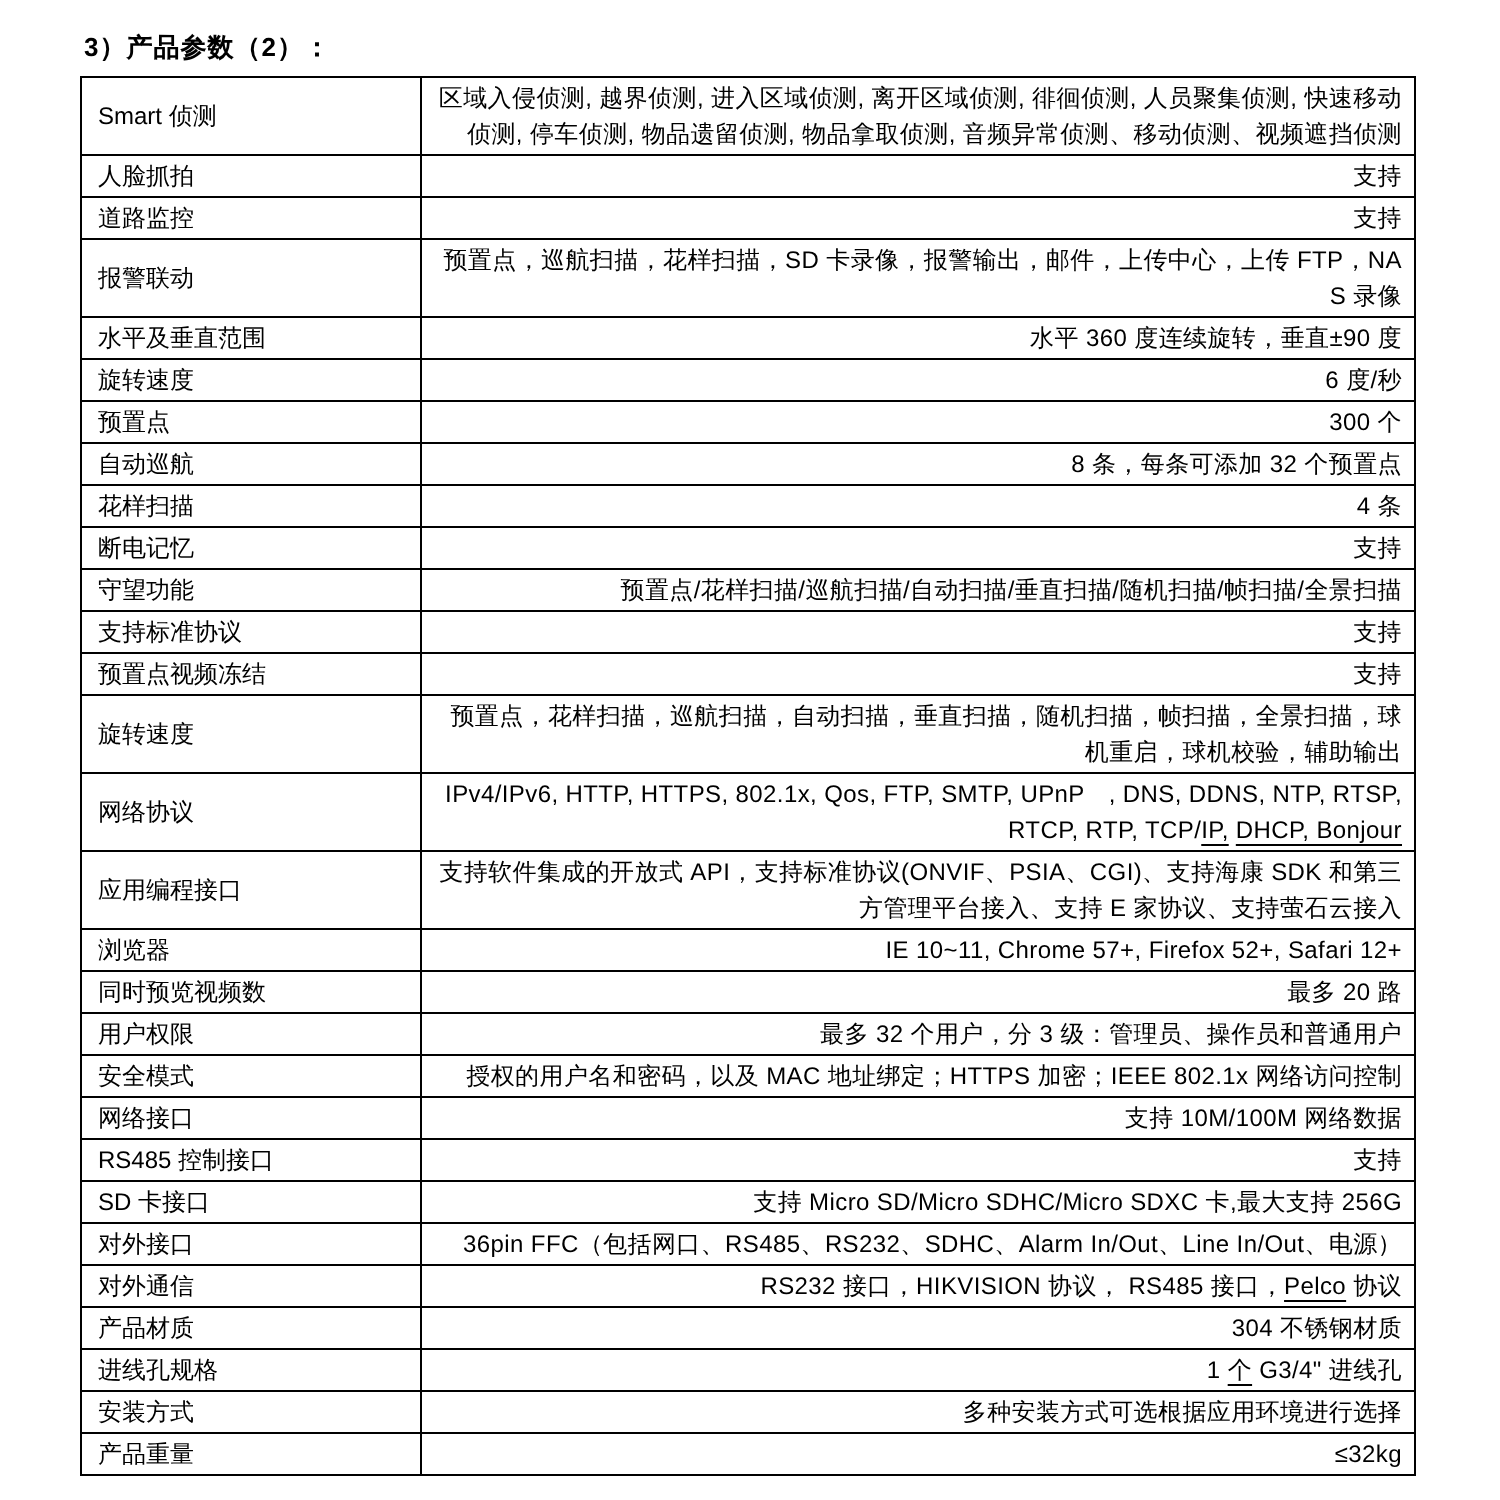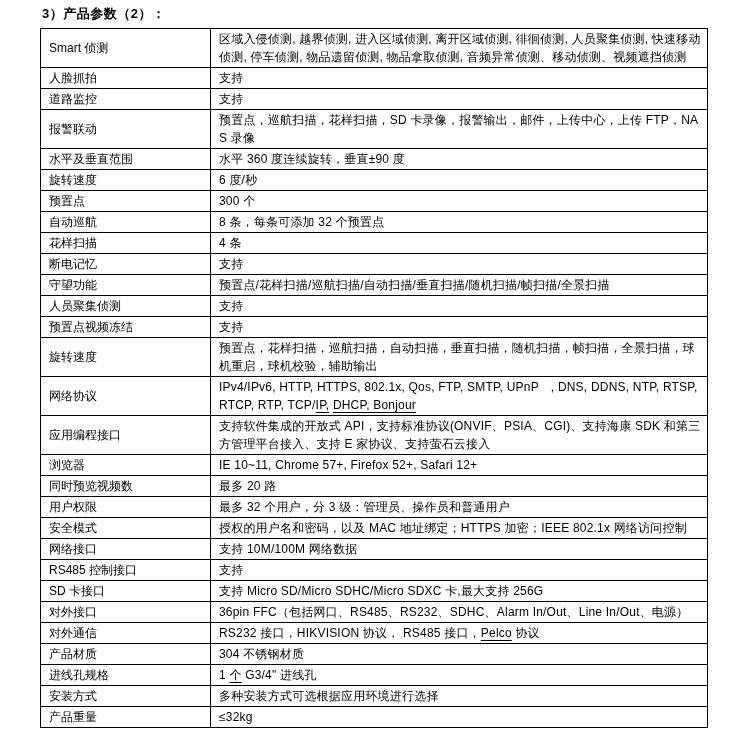--- a/index.html
+++ b/index.html
@@ -6,21 +6,21 @@
     margin: 0;
     padding: 0;
     background: #ffffff;
     color: #000000;
     font-family: "Liberation Sans", "DejaVu Sans", sans-serif;
   }
   .page {
     width: 750px;
     height: 750px;
     box-sizing: border-box;
-    padding: 5px 0 0 40px;
+    padding: 15px 0 0 40px;
     background: #ffffff;
     overflow: hidden;
   }
   .doc-title {
     font-size: 13px;
     font-weight: bold;
     margin: 0 0 5px 2px;
     letter-spacing: 0.5px;
   }
   table.spec {
@@ -35,20 +35,21 @@
     padding: 1px 6px 1px 8px;
     vertical-align: middle;
     word-break: break-all;
   }
   td.col-label {
     width: 155px;
     margin-left: 47px;
   }
   td.col-value {
     letter-spacing: 0.2px;
+    text-align: right;
   }
   .wavy {
     text-decoration-line: underline;
     text-decoration-style: wavy;
     text-decoration-color: #cc5555;
     text-decoration-thickness: 1px;
     text-decoration-skip-ink: none;
     text-underline-offset: 3px;
     text-decoration: underline;
   }
@@ -99,21 +100,21 @@
         </tr>
         <tr>
           <td class="col-label">断电记忆</td>
           <td class="col-value">支持</td>
         </tr>
         <tr>
           <td class="col-label">守望功能</td>
           <td class="col-value">预置点/花样扫描/巡航扫描/自动扫描/垂直扫描/随机扫描/帧扫描/全景扫描</td>
         </tr>
         <tr>
-          <td class="col-label">人员聚集侦测</td>
+          <td class="col-label">支持标准协议</td>
           <td class="col-value">支持</td>
         </tr>
         <tr>
           <td class="col-label">预置点视频冻结</td>
           <td class="col-value">支持</td>
         </tr>
         <tr>
           <td class="col-label">旋转速度</td>
           <td class="col-value">预置点，花样扫描，巡航扫描，自动扫描，垂直扫描，随机扫描，帧扫描，全景扫描，球机重启，球机校验，辅助输出</td>
         </tr>

